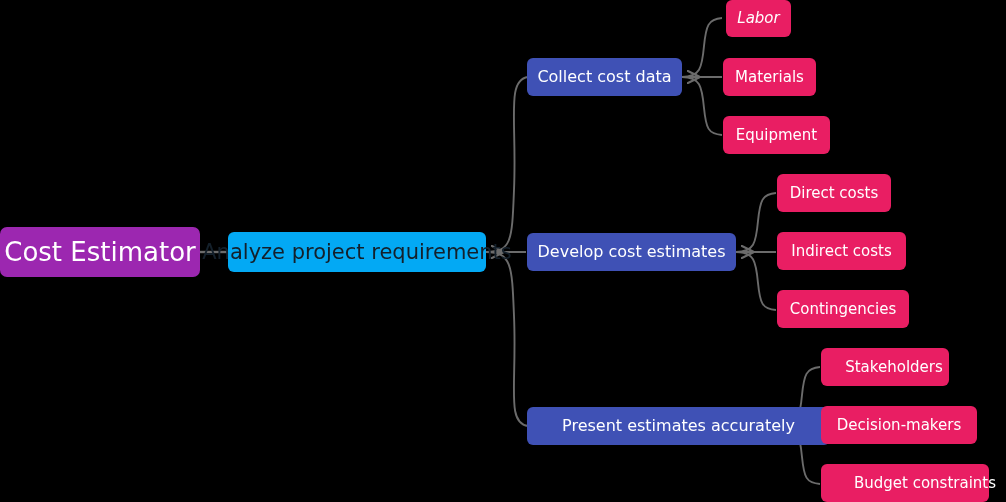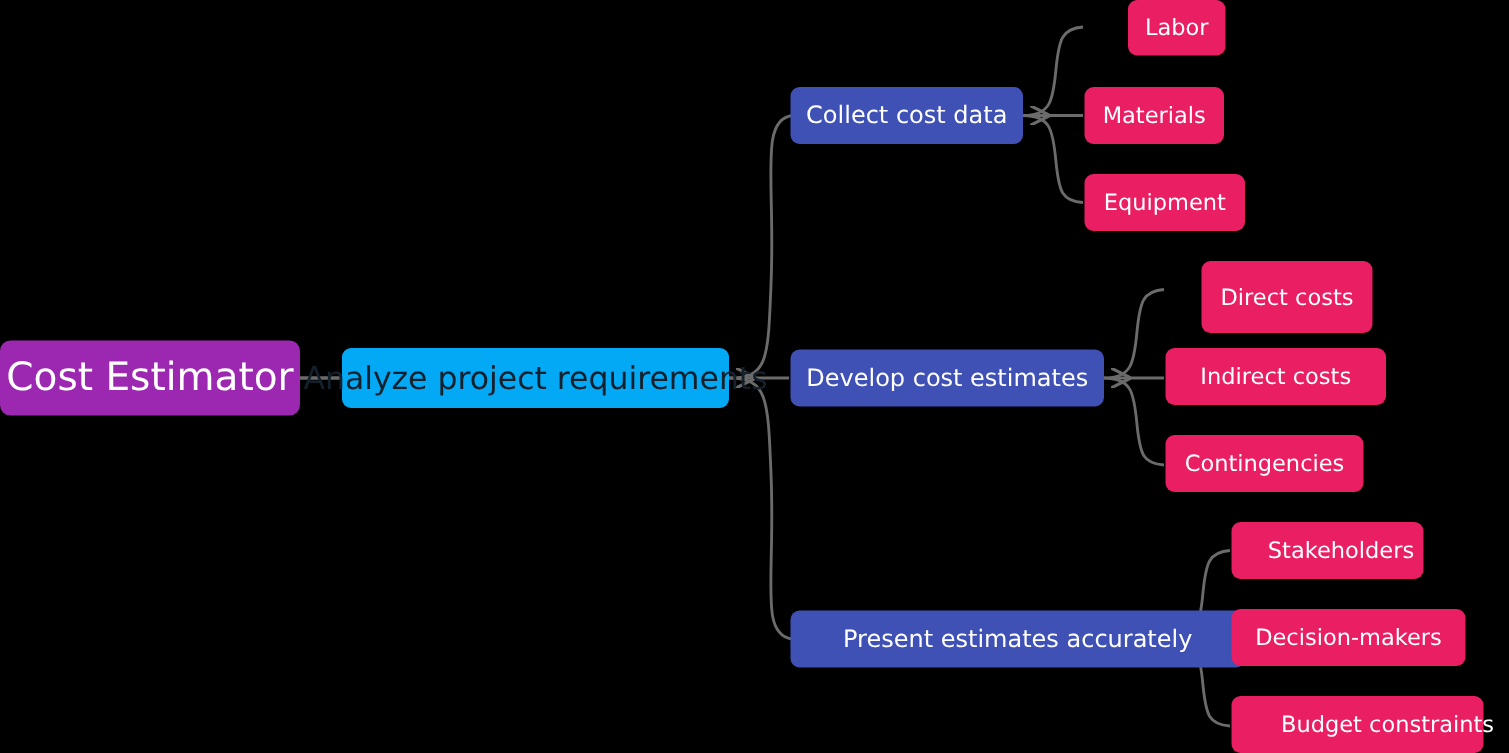--- a/index.html
+++ b/index.html
@@ -94,37 +94,37 @@
     <span>Cost Estimator</span>
   </div>
 
   <div class="node node-l1" style="left:228px; top:232px; width:258px; height:40px;">
     <span>Analyze project requirements</span>
   </div>
 
   <div class="node node-l2" style="left:527px; top:58px; width:155px; height:38px;">
     <span>Collect cost data</span>
   </div>
-  <div class="node node-l3" style="left:752px; top:0px; width:65px; height:37px;">
+  <div class="node node-l3" style="left:726px; top:0px; width:65px; height:37px;font-style:italic;">
     <span>Labor</span>
   </div>
   <div class="node node-l3" style="left:723px; top:58px; width:93px; height:38px;">
     <span>Materials</span>
   </div>
   <div class="node node-l3" style="left:723px; top:116px; width:107px; height:38px;">
     <span>Equipment</span>
   </div>
 
   <div class="node node-l2" style="left:527px; top:233px; width:209px; height:38px;">
     <span>Develop cost estimates</span>
   </div>
-  <div class="node node-l3" style="left:777px; top:174px; width:114px; height:48px;margin-left:24px;">
+  <div class="node node-l3" style="left:777px; top:174px; width:114px; height:38px;">
     <span>Direct costs</span>
   </div>
-  <div class="node node-l3" style="left:777px; top:232px; width:147px; height:38px;">
+  <div class="node node-l3" style="left:777px; top:232px; width:129px; height:38px;">
     <span>Indirect costs</span>
   </div>
   <div class="node node-l3" style="left:777px; top:290px; width:132px; height:38px;">
     <span>Contingencies</span>
   </div>
 
   <div class="node node-l2" style="left:527px; top:407px; width:303px; height:38px;">
     <span>Present estimates accurately</span>
   </div>
   <div class="node node-l3" style="left:821px; top:348px; width:128px; height:38px;padding-left:18px;">

